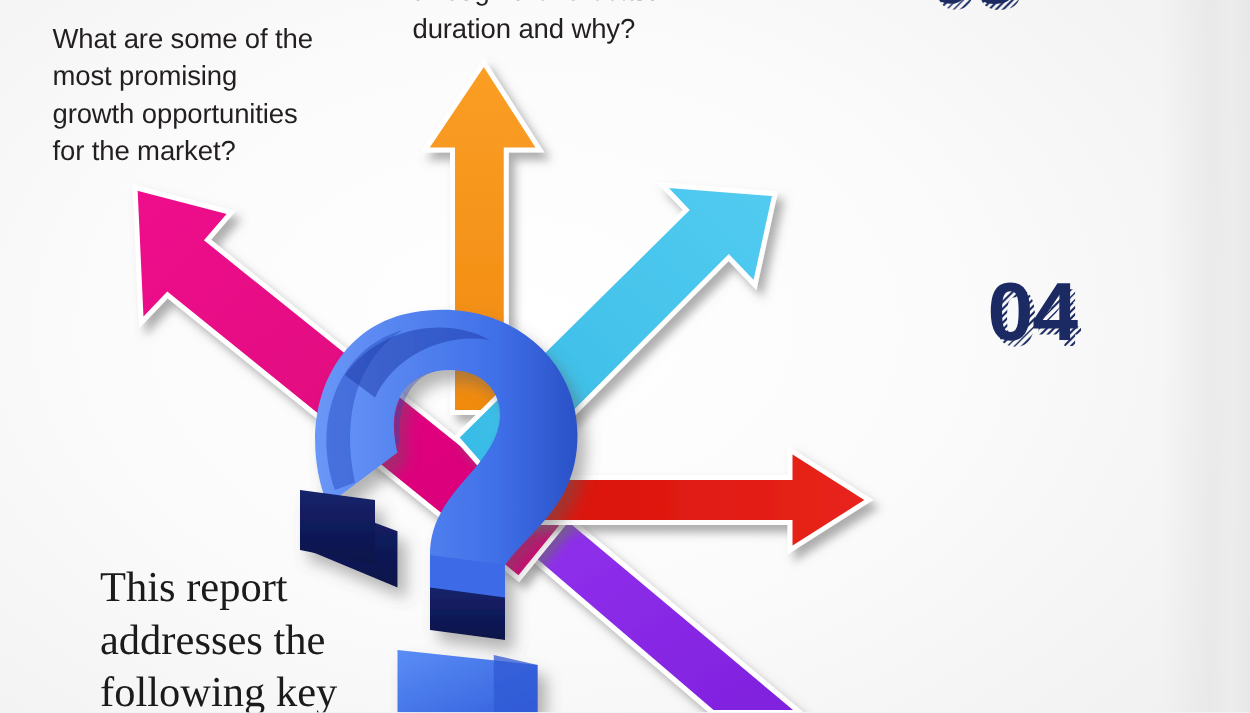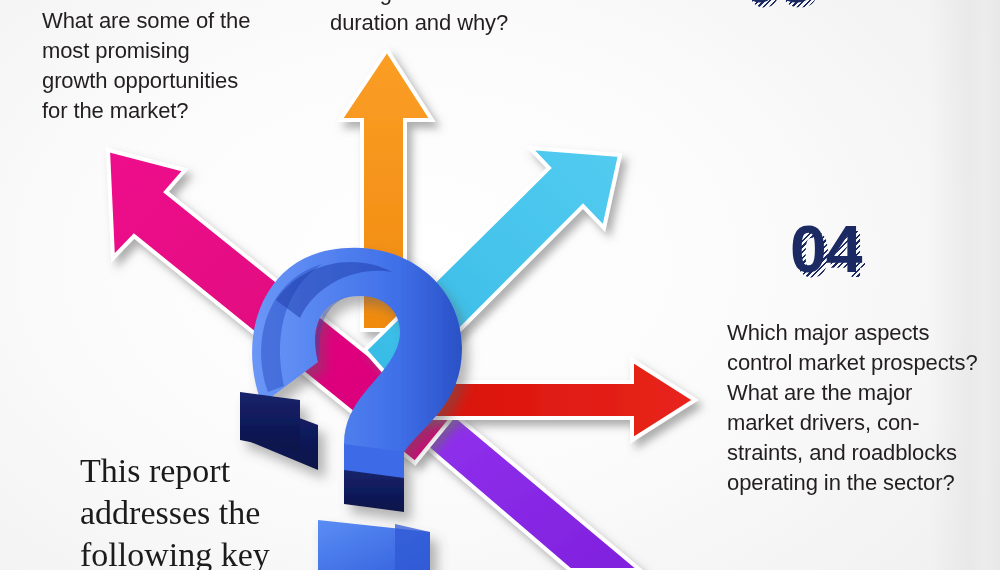--- a/index.html
+++ b/index.html
@@ -38,21 +38,21 @@
   .qtext {
     position: absolute;
     color: #231f20;
     font-size: 22px;
     line-height: 30px;
     font-family: "Liberation Sans", sans-serif;
     white-space: pre-line;
     letter-spacing: -0.1px;
   }
 
-  #text-growth-opportunities { left: 42px;  top: 6px;   width: 270px; }
+  #text-growth-opportunities { left: 42px;  top: 16px;   width: 270px; }
   #text-forecast-duration    { left: 330px; top: -22px; width: 260px; }
   #text-regional-markets     { left: 653px; top: 36px;  width: 300px; }
   #text-market-aspects       { left: 727px; top: 318px; width: 268px; }
 
   #text-intro {
     position: absolute;
     left: 80px;
     top: 450px;
     width: 300px;
     font-family: "Liberation Serif", serif;
@@ -271,24 +271,18 @@
 
   <div class="qtext" id="text-growth-opportunities">What are some of the
 most promising
 growth opportunities
 for the market?</div>
 
   <div class="qtext" id="text-forecast-duration">through the forecast
 duration and why?</div>
 
 
-  <div class="qtext" id="text-market-aspects">Which major aspects
-control market prospects?
-What are the major
-market drivers, con-
-straints, and roadblocks
-operating in the sector?</div>
 
   <div id="text-intro">This report
 addresses the
 following key</div>
 
 </div>
 
 </body></html>

